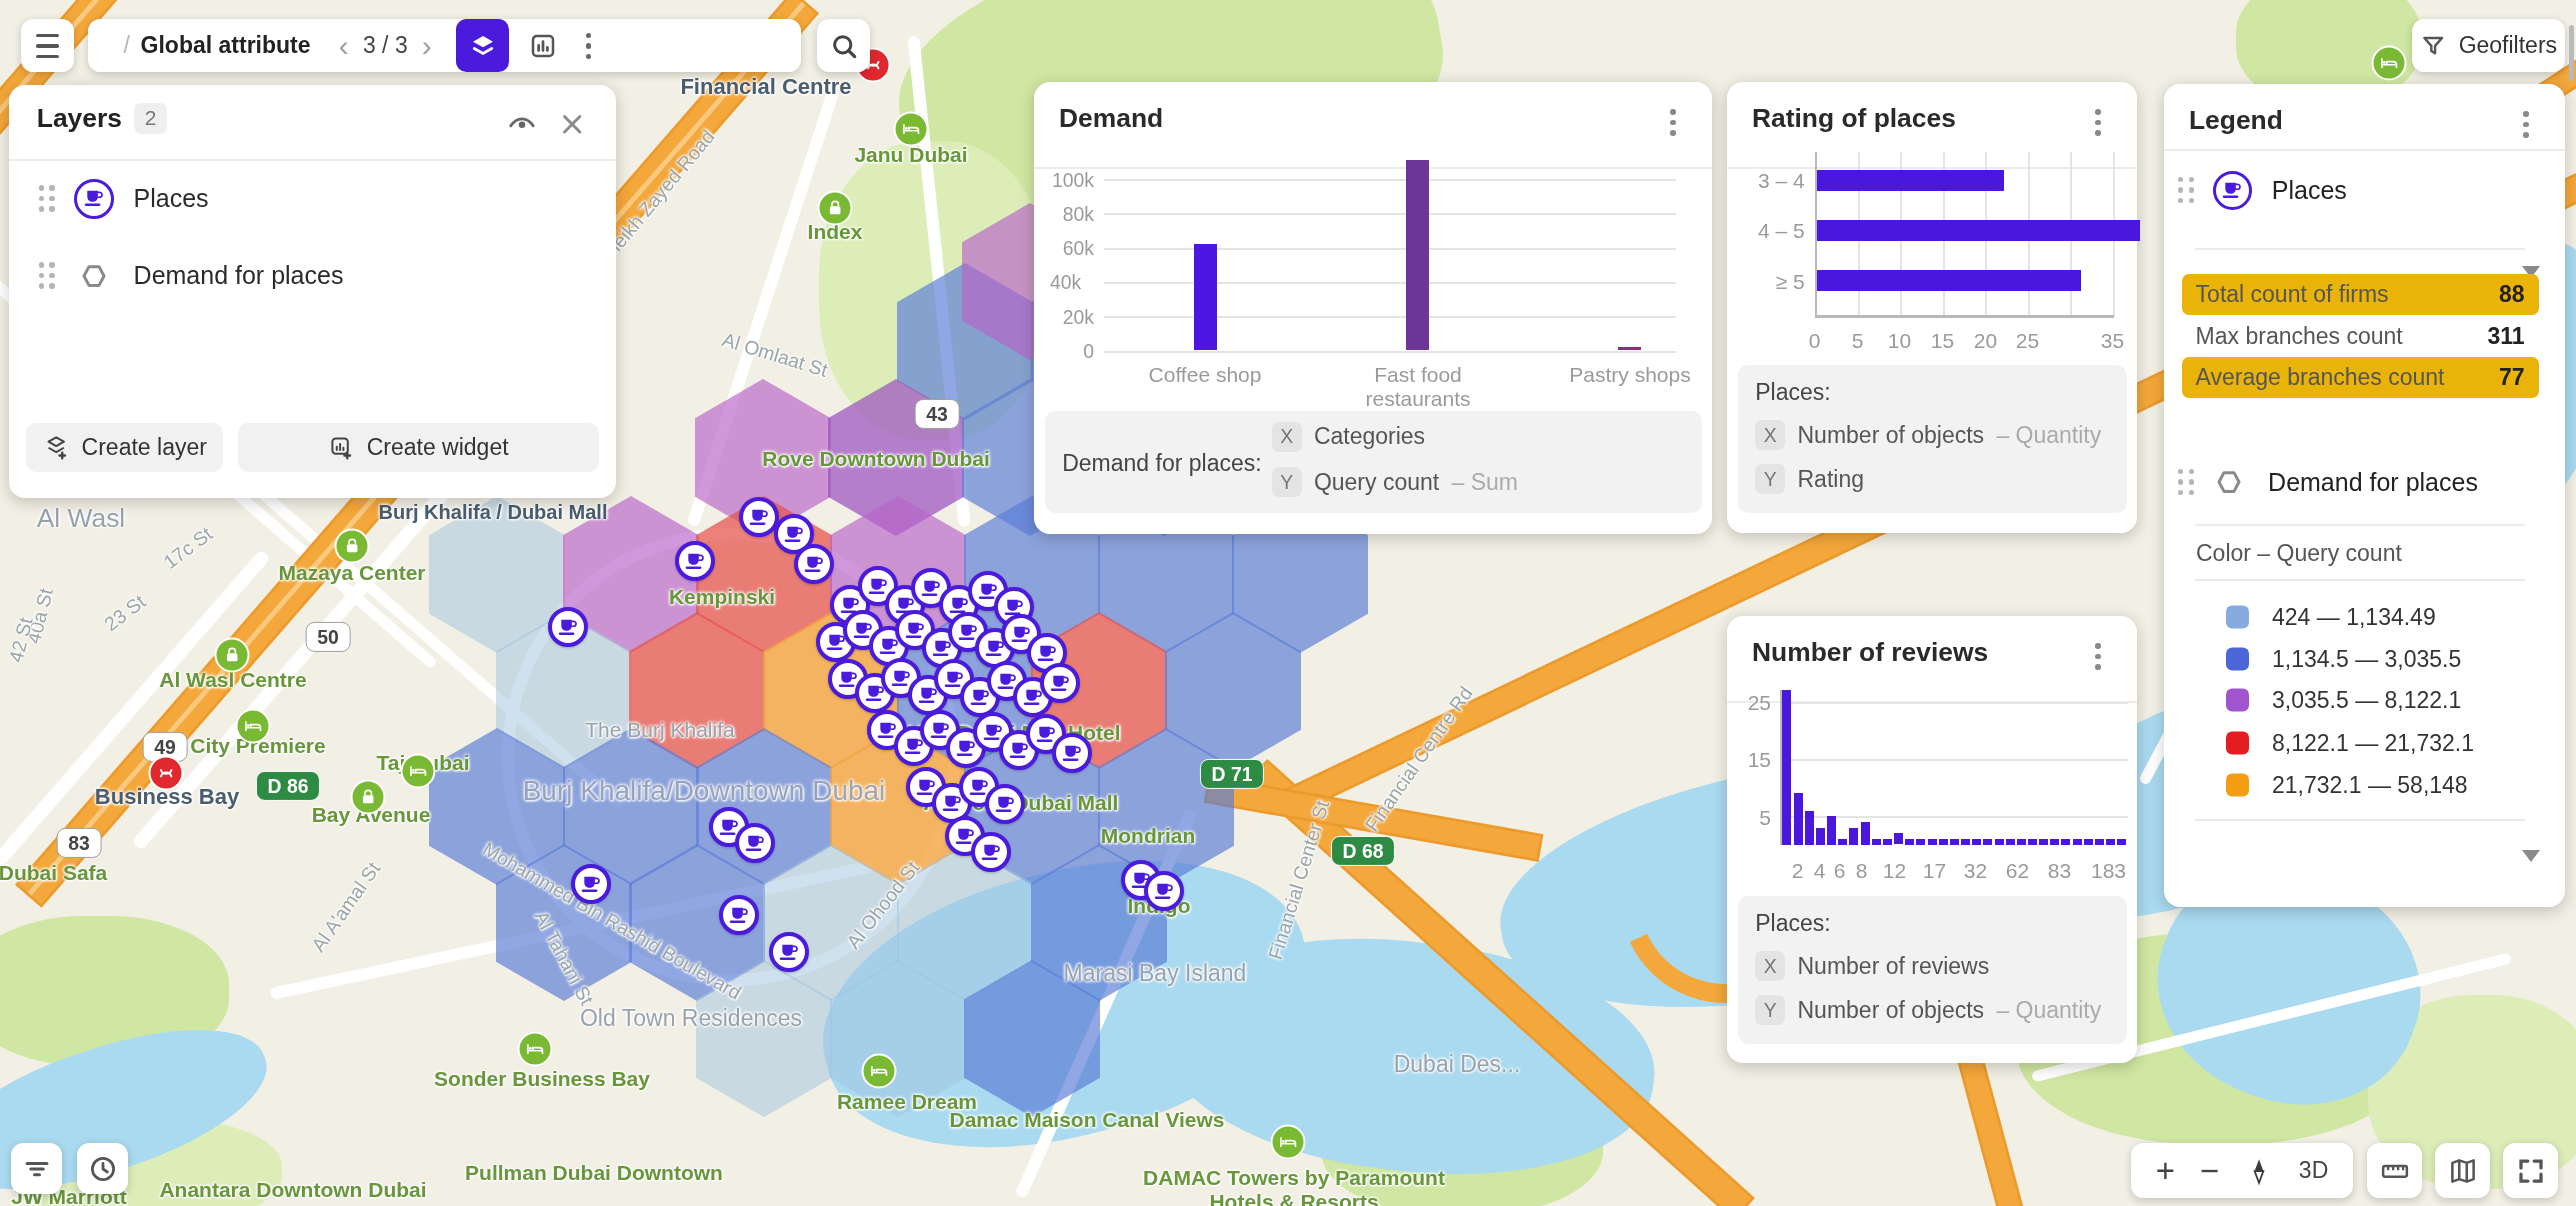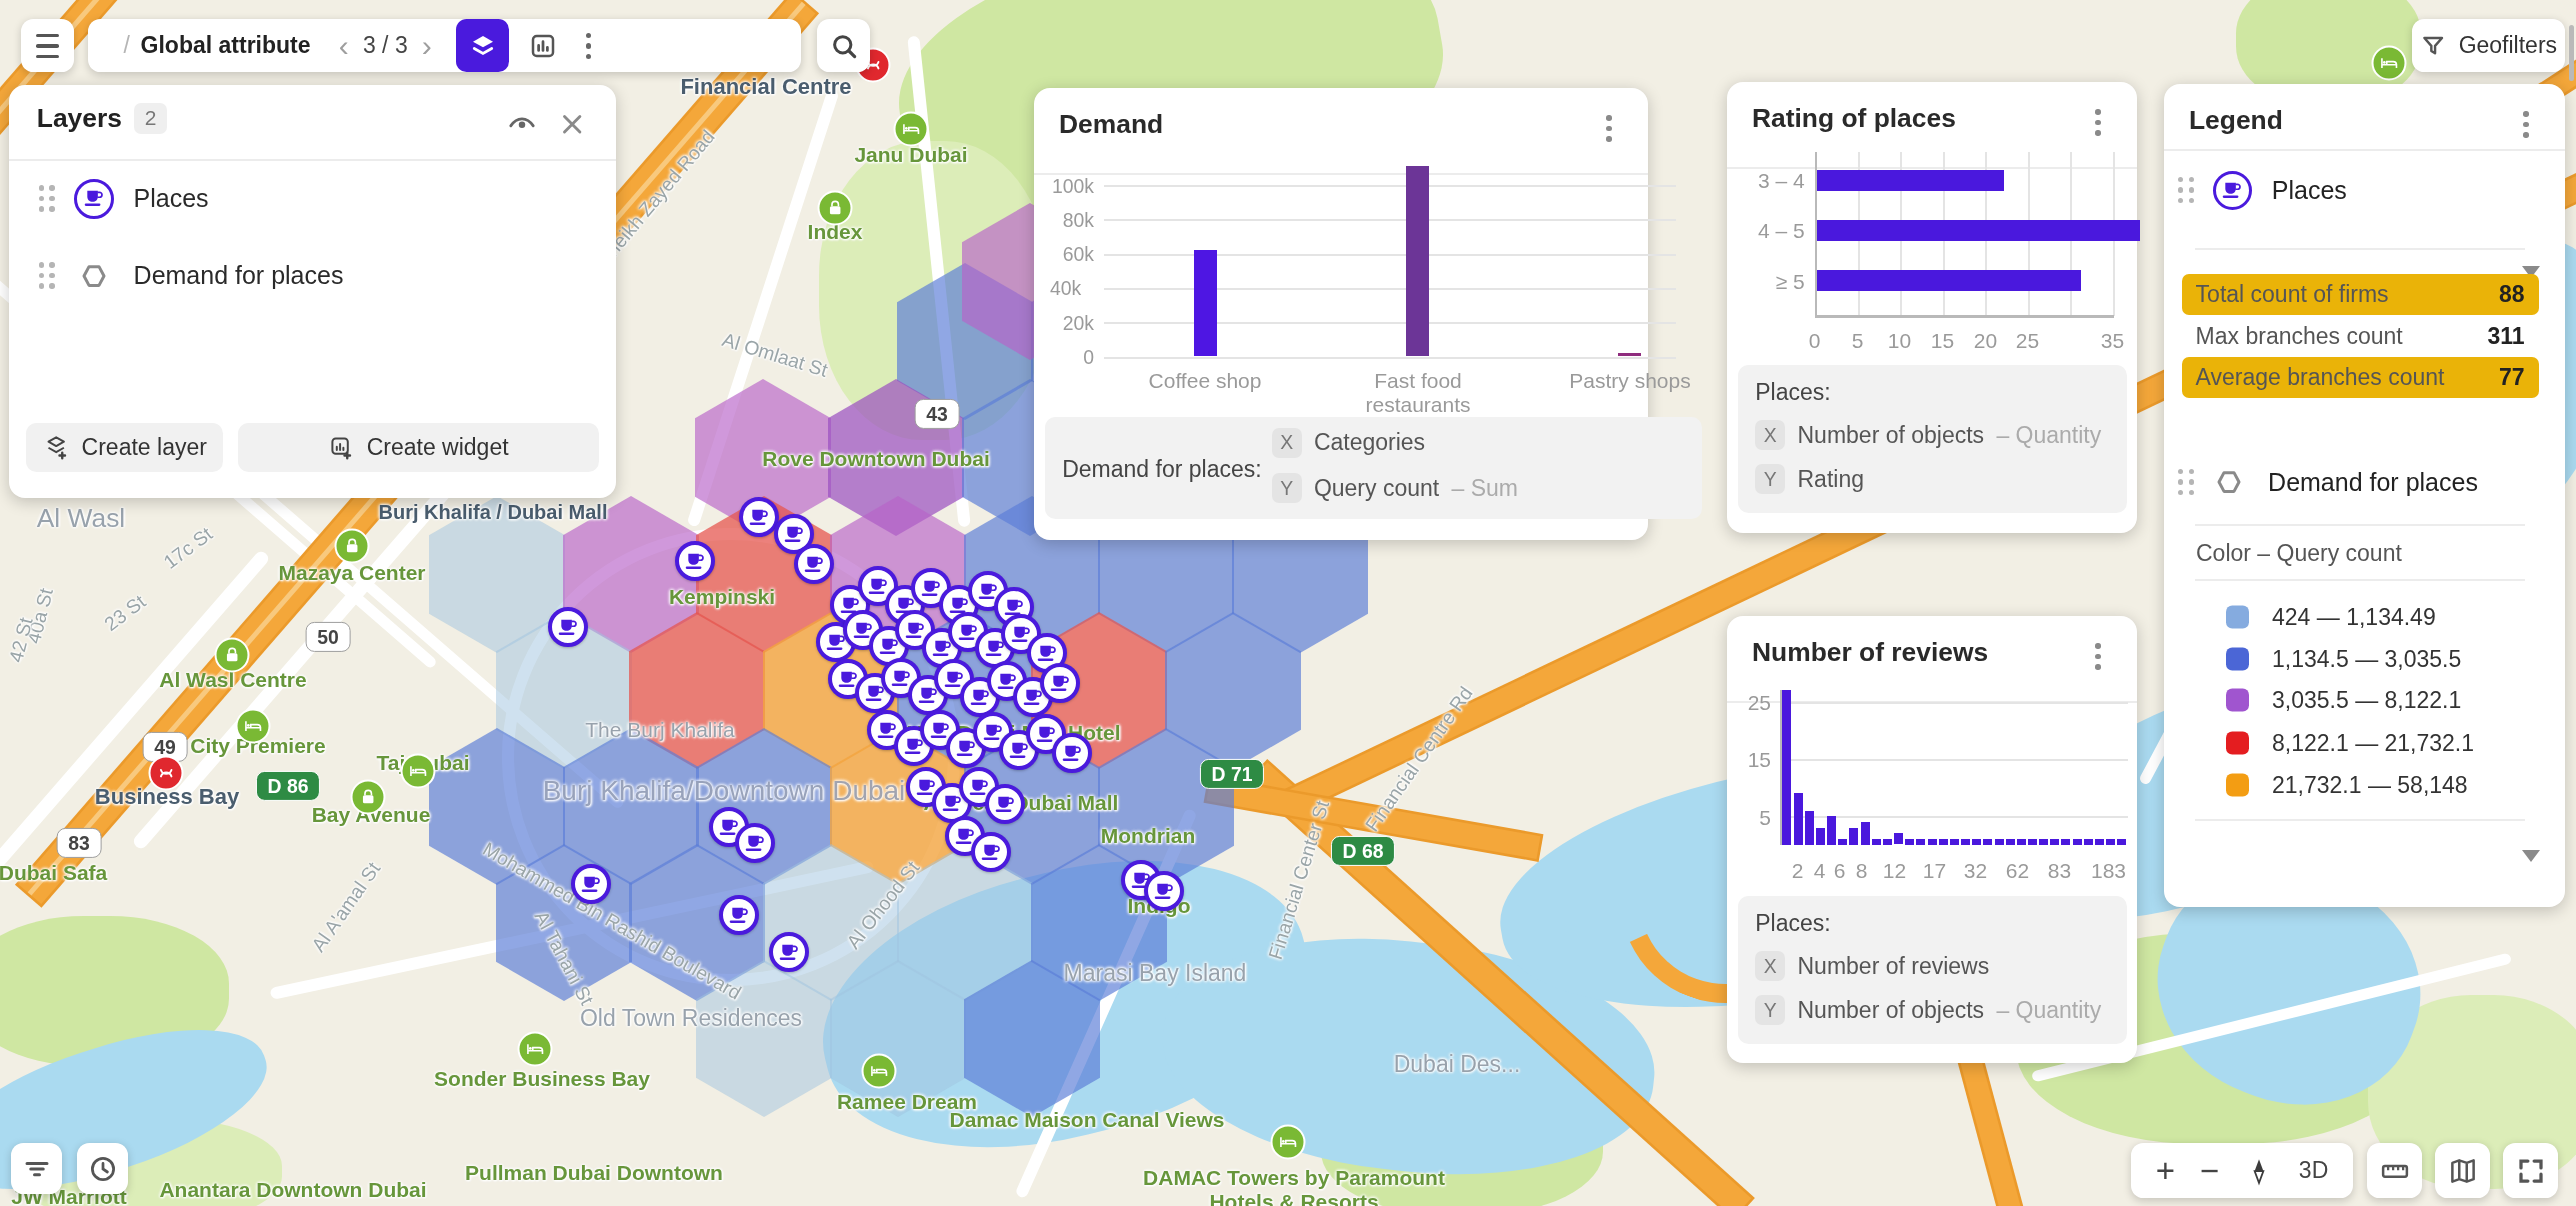--- a/index.html
+++ b/index.html
@@ -239,21 +239,21 @@
       <div class="maplabel poi" style="left: 1148px; top: 836px;">Mondrian</div>
       <div class="maplabel poi" style="left: 1159px; top: 906px;">Indigo</div>
       <div class="maplabel poi" style="left: 722px; top: 597px;">Kempinski</div>
       <div class="maplabel poi" style="left: 1014px; top: 733px;">Vida Dubai Mall Hotel</div>
       <div class="maplabel poi" style="left: 1021px; top: 803px;">Address Dubai Mall</div>
       <div class="maplabel area" style="left: 81px; top: 518px; font-size: 26.4px;">Al Wasl</div>
       <div class="maplabel area" style="left: 660px; top: 730px; font-size: 21px;">The Burj Khalifa</div>
       <div class="maplabel area" style="left: 691px; top: 1018px;">Old Town Residences</div>
       <div class="maplabel area" style="left: 1155px; top: 973px;">Marasi Bay Island</div>
       <div class="maplabel area" style="left: 1457px; top: 1064px;">Dubai Des...</div>
-      <div class="maplabel big" style="left: 704px; top: 791px; margin-left: 20px;">Burj Khalifa/Downtown Dubai</div>
+      <div class="maplabel big" style="left: 704px; top: 791px;">Burj Khalifa/Downtown Dubai</div>
       <div class="maplabel street" style="left: 656px; top: 198px; transform: translate(-50%, -50%) rotate(-50deg);">Sheikh Zayed Road</div>
       <div class="maplabel street" style="left: 775px; top: 355px; transform: translate(-50%, -50%) rotate(17deg);">Al Omlaat St</div>
       <div class="maplabel street" style="left: 188px; top: 548px; transform: translate(-50%, -50%) rotate(-37deg);">17c St</div>
       <div class="maplabel street" style="left: 40px; top: 616px; transform: translate(-50%, -50%) rotate(-76deg);">40a St</div>
       <div class="maplabel street" style="left: 125px; top: 613px; transform: translate(-50%, -50%) rotate(-37deg);">23 St</div>
       <div class="maplabel street" style="left: 21px; top: 640px; transform: translate(-50%, -50%) rotate(-76deg);">42 St</div>
       <div class="maplabel street" style="left: 346px; top: 907px; transform: translate(-50%, -50%) rotate(-55deg);">Al A'amal St</div>
       <div class="maplabel street" style="left: 612px; top: 921px; transform: translate(-50%, -50%) rotate(30deg);">Mohammed Bin Rashid Boulevard</div>
       <div class="maplabel street" style="left: 564px; top: 958px; transform: translate(-50%, -50%) rotate(62deg);">Al Tahani St</div>
       <div class="maplabel street" style="left: 883px; top: 905px; transform: translate(-50%, -50%) rotate(-52deg);">Al Ohood St</div>
@@ -819,21 +819,21 @@
     <div class="createbtn" style="left:229px;top:338px;width:361px">
       <svg viewBox="0 0 24 24">
         <rect x="4" y="4" width="14" height="14" rx="3" fill="none" stroke="currentColor" stroke-width="1.8"></rect>
         <path d="M8 14.5v-3M11 14.5v-5.5M14 14.5v-2" stroke="currentColor" stroke-width="1.8" stroke-linecap="round"></path>
         <path d="M17.5 17v5M15 19.5h5" stroke="currentColor" stroke-width="2.2" stroke-linecap="round"></path>
       </svg>
       <span>Create widget</span>
     </div>
   </div>
 
-  <div id="demandwidget" class="panel" style="left:1034px;top:88px;width:614px;height:452px">
+  <div id="demandwidget" class="panel" style="left:1034px;top:82px;width:678px;height:452px">
     <div class="wtitle">Demand</div>
     <div class="kebab">
         <i></i>
         <i></i>
         <i></i>
       </div>
     <div class="divider" style="top:85px"></div>
     <div id="demandchart">
         <div class="gline" style="left: 70px; top: 269px; width: 572px; height: 1.8px;"></div>
         <div class="ticklbl" style="left: 16px; top: 258px; width: 44px; text-align: right;">0</div>

